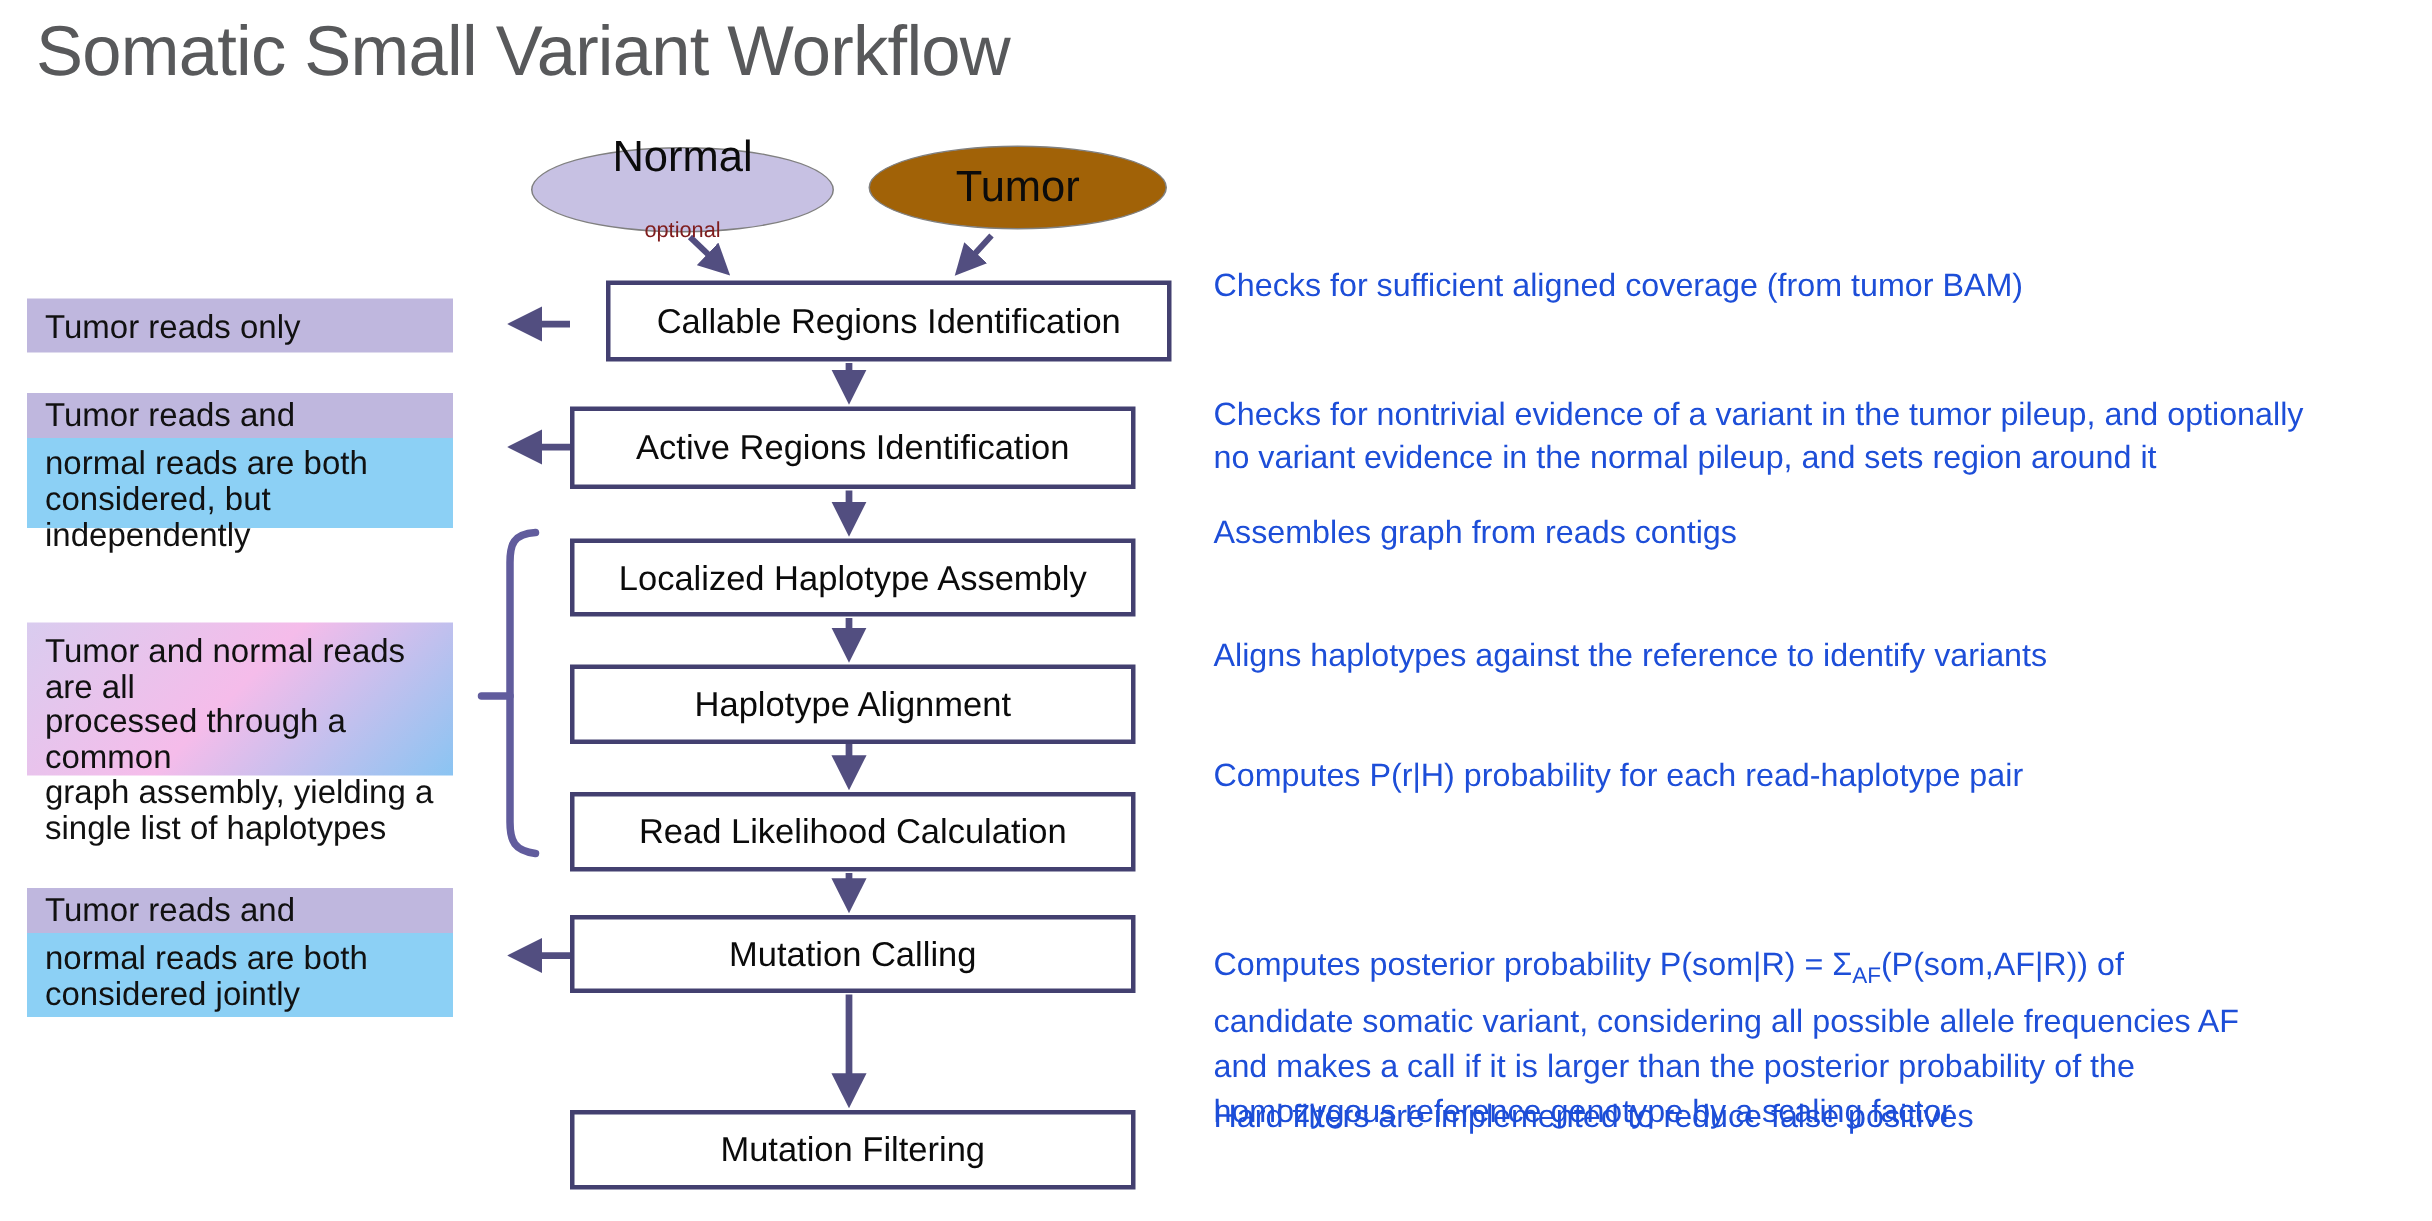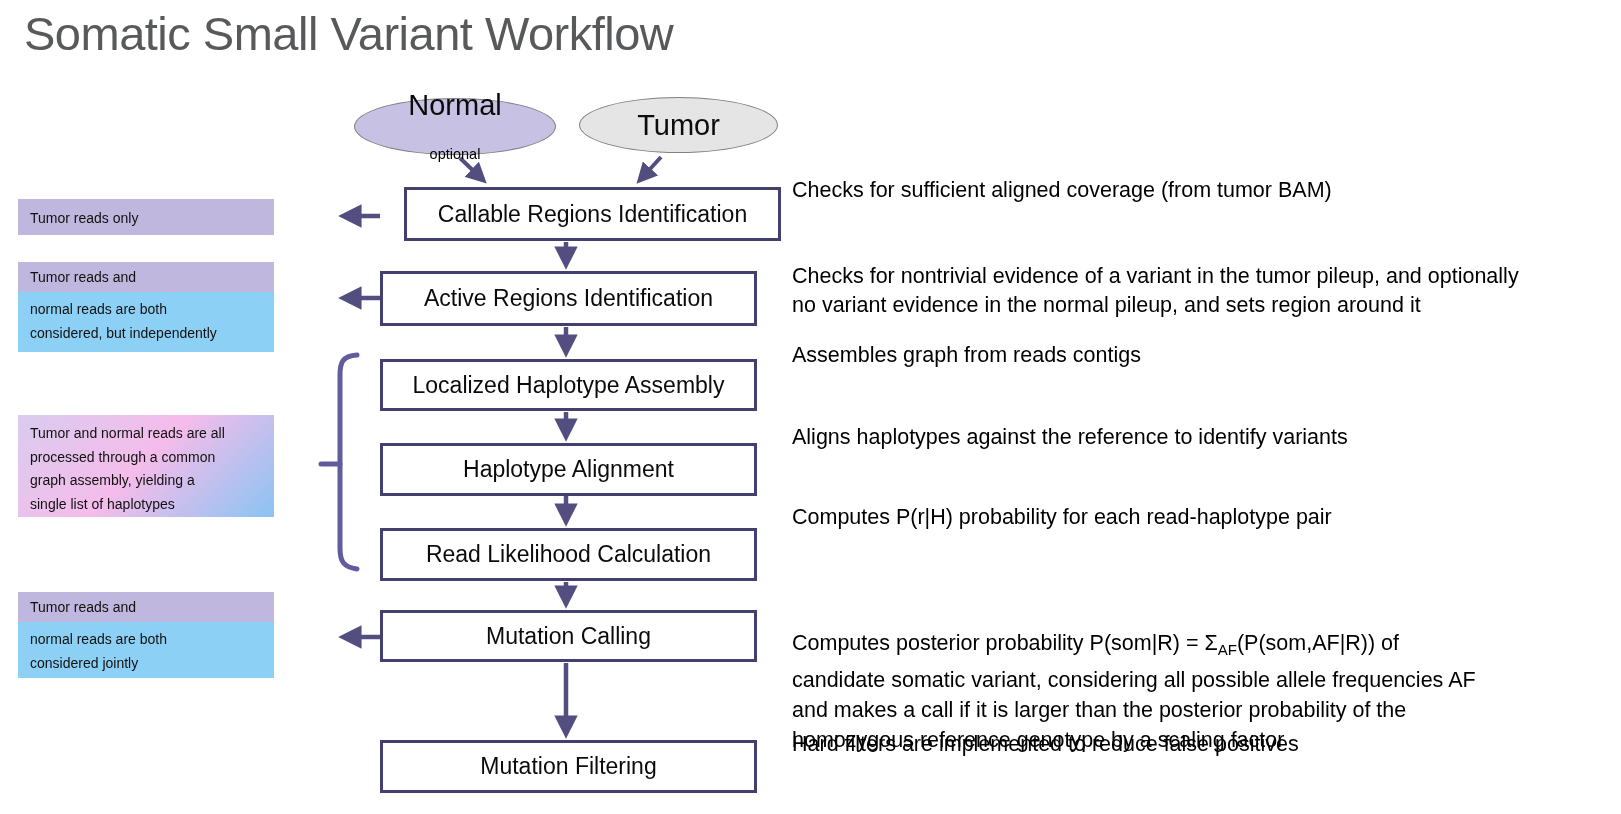--- a/index.html
+++ b/index.html
@@ -25,23 +25,23 @@
     border: 1.5px solid #808080;
     border-radius: 50%;
     display: flex;
     flex-direction: column;
     align-items: center;
     justify-content: center;
     box-sizing: border-box;
     z-index: 2;
   }
   #ellipse-normal { left: 354px; top: 98px;  width: 202px; height: 57px; background: #C7C1E3; gap: 28px; }
-  #ellipse-tumor  { left: 579px; top: 97px;  width: 199px; height: 56px; background: #e5e5e5; }
+  #ellipse-tumor  { left: 579px; top: 97px;  width: 199px; height: 56px; background: #a16207; }
   .ellipse .main  { font-size: 29px; color: #0b0b0b; line-height: 27px; }
-  .ellipse .sub   { font-size: 14.5px; color: #000000; line-height: 14px; }
+  .ellipse .sub   { font-size: 14.5px; color: #7f1d1d; line-height: 14px; }
 
   .node {
     left: 380px; width: 377px;
     background: #ffffff;
     border: 3.5px solid #434070;
     box-sizing: border-box;
     display: flex;
     align-items: center;
     justify-content: center;
     font-size: 23px;
@@ -51,23 +51,23 @@
   }
   #node-1 { top: 187px; height: 54px; margin-left: 24px; }
   #node-2 { top: 271px; height: 55px; }
   #node-3 { top: 359px; height: 52px; }
   #node-4 { top: 443px; height: 53px; }
   #node-5 { top: 528px; height: 53px; }
   #node-6 { top: 610px; height: 52px; }
   #node-7 { top: 740px; height: 53px; }
 
   .side-label {
-    left: 18px; width: 256px;
+    left: 18px; width: 284px;
     box-sizing: border-box;
-    font-size: 14px;
+    font-size: 22px;
     color: #111111;
     z-index: 2;
   }
   .band-lavender { background: #BFB7DE; }
   .band-blue     { background: #8CD0F5; }
   .band {
     box-sizing: border-box;
     padding: 3px 12px 0 12px;
     line-height: 24px;
     white-space: pre-line;
@@ -82,23 +82,23 @@
     background: linear-gradient(135deg, #D9CCEF 0%, #F5BCEA 48%, #8AC4F2 100%);
     padding: 7px 12px;
     line-height: 23.5px;
     white-space: pre-line;
   }
   #side-4 { top: 592px; }
   #side-4 .band-lavender { height: 30px; }
   #side-4 .band-blue { height: 56px; padding-top: 5px; }
 
   .note {
-    left: 792px; width: 812px;
+    left: 809px; width: 812px;
     font-size: 21.5px;
-    color: #000000;
+    color: #1d4ed8;
     line-height: 29px;
     white-space: pre-line;
     z-index: 2;
   }
   #note-1 { top: 176px; }
   #note-2 { top: 262px; }
   #note-3 { top: 341px; }
   #note-4 { top: 423px; }
   #note-5 { top: 503px; }
   #note-6 { top: 598px; line-height: 30px; }

